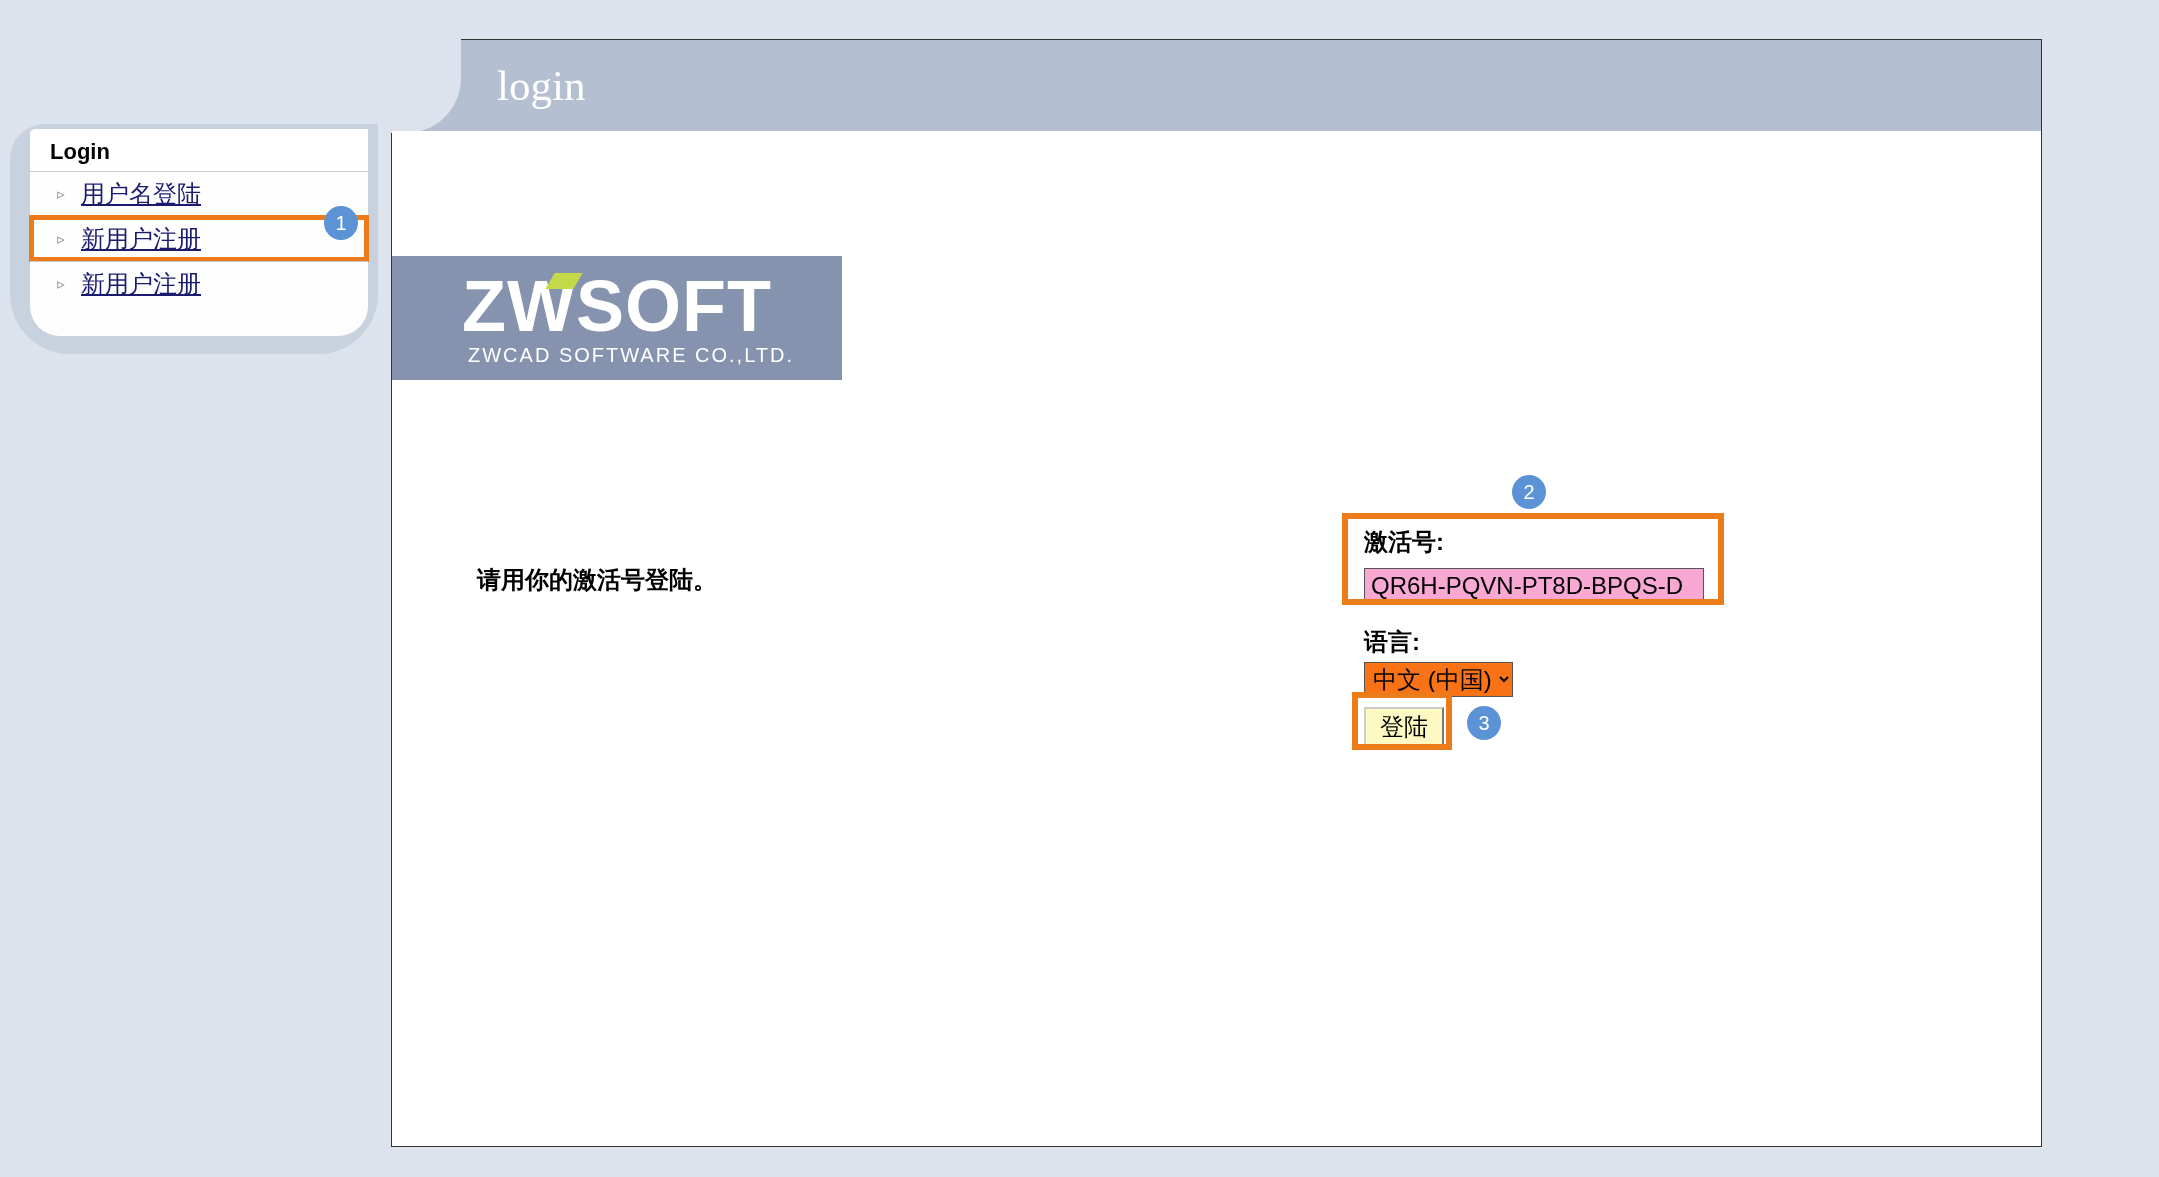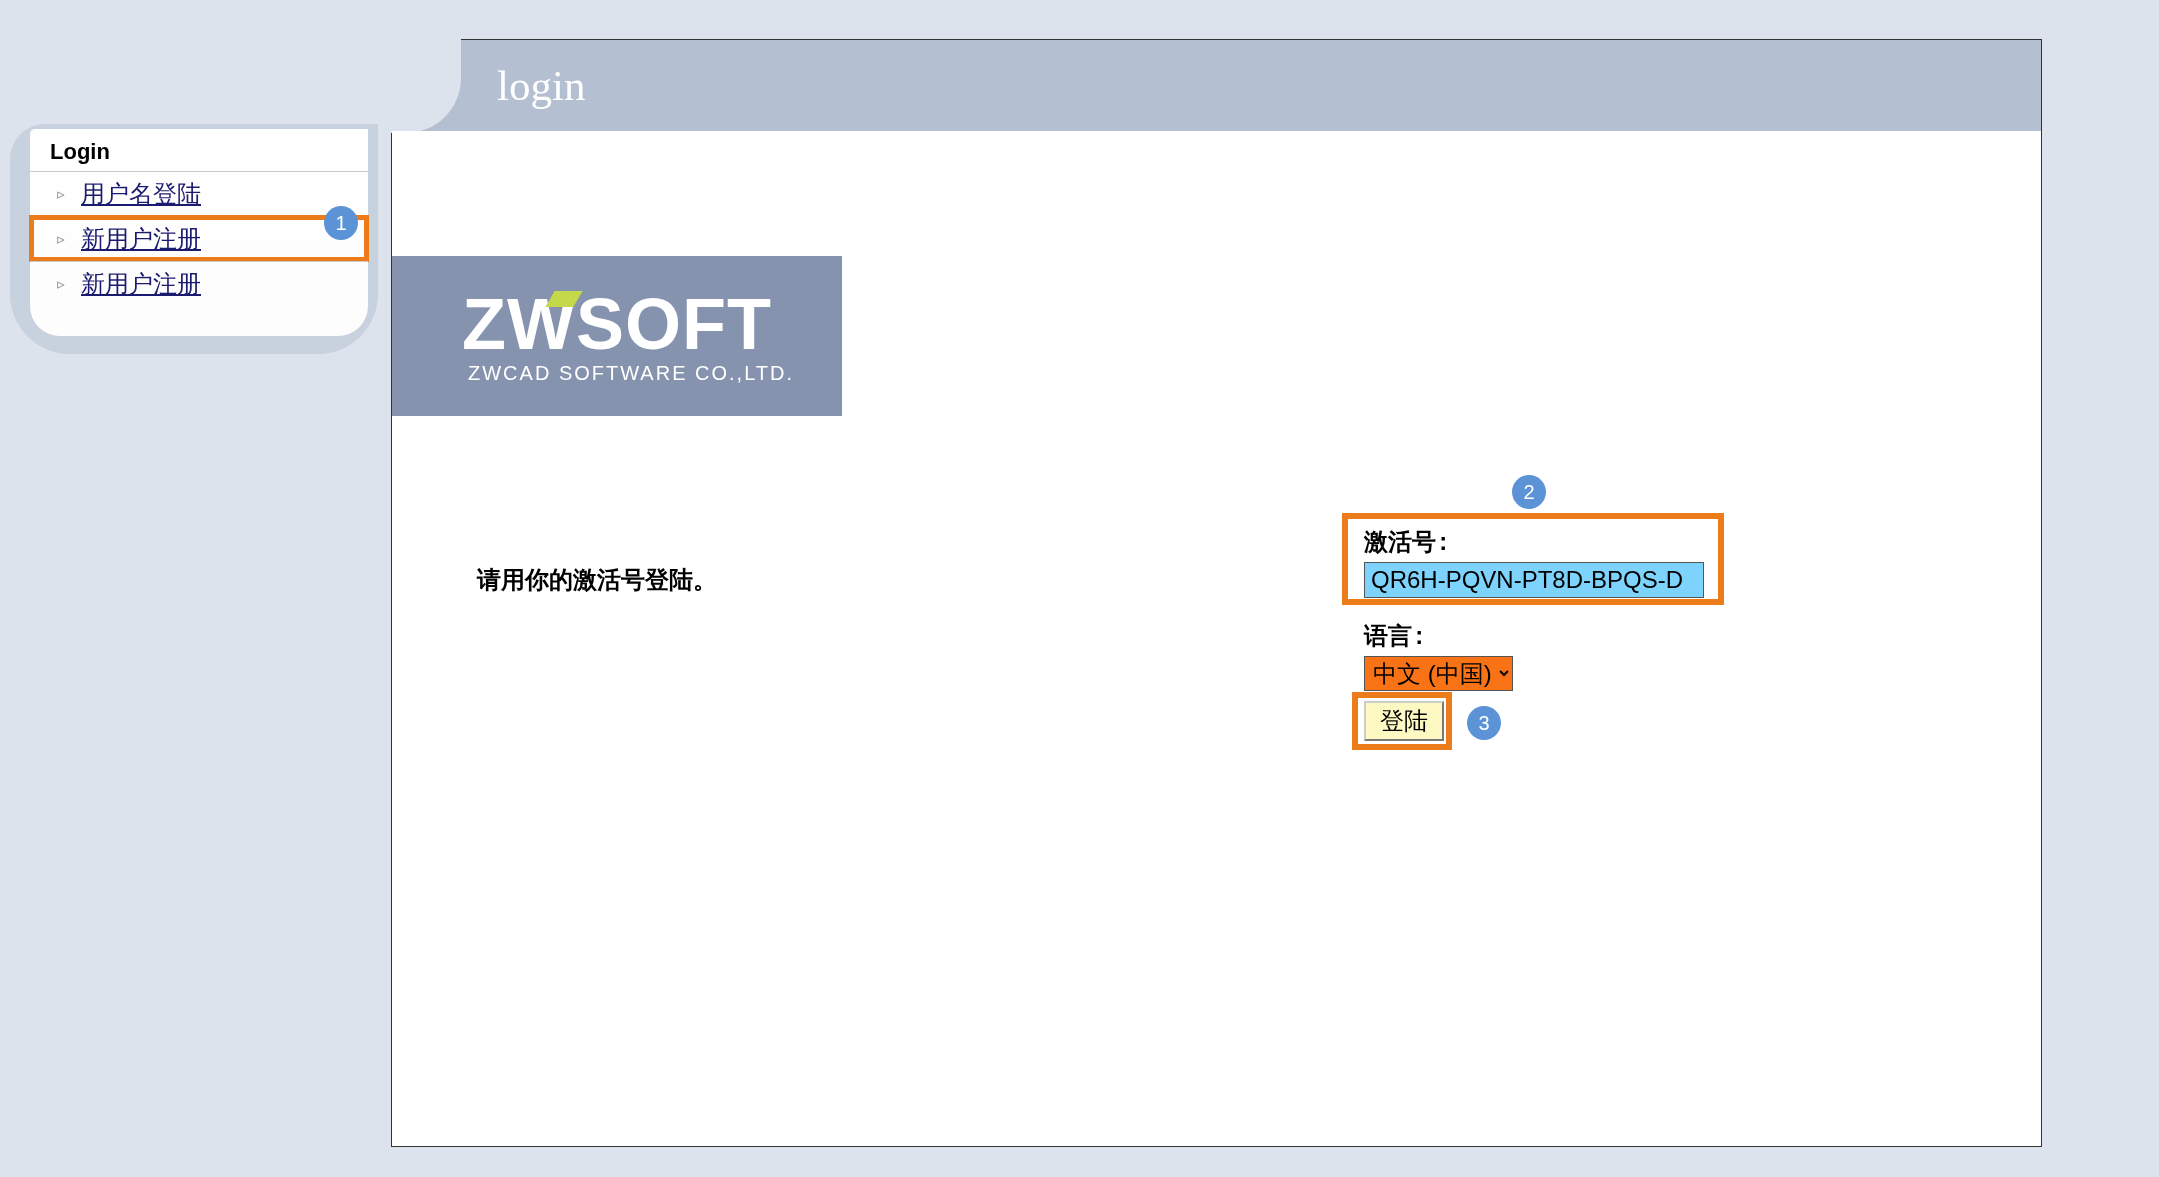--- a/index.html
+++ b/index.html
@@ -115,21 +115,21 @@
       justify-content: center;
       font-size: 20px;
       font-weight: normal;
       z-index: 5;
     }
     .logo-block {
       position: absolute;
       left: 0px;
       top: 125px;
       width: 450px;
-      height: 160px;
+      height: 124px;
       background: #8593af;
       display: flex;
       flex-direction: column;
       align-items: center;
       justify-content: center;
       padding: 10px;
     }
     .logo-main {
       font-family: Arial, sans-serif;
       font-size: 72px;
@@ -173,29 +173,29 @@
       position: absolute;
       left: 972px;
       top: 395px;
     }
     .form-row { margin-bottom: 10px; }
     .form-label {
       font-size: 24px;
       font-weight: bold;
       display: block;
       margin-bottom: 4px;
-      font-family: Liberation Mono, monospace;
     }
     .form-input {
       font-size: 24px;
       font-family: Arial, sans-serif;
       padding: 3px 6px;
       border: 1px solid #555;
-      background: #7dd3fc;
+      background: #f9a8d4;
       width: 340px;
+      margin-top: 6px;
     }
     .form-select {
       font-size: 24px;
       font-family: "Microsoft YaHei", Arial, sans-serif;
       padding: 2px 4px;
       border: 1px solid #555;
       background: #f97316;
     }
     .form-button {
       font-size: 24px;

